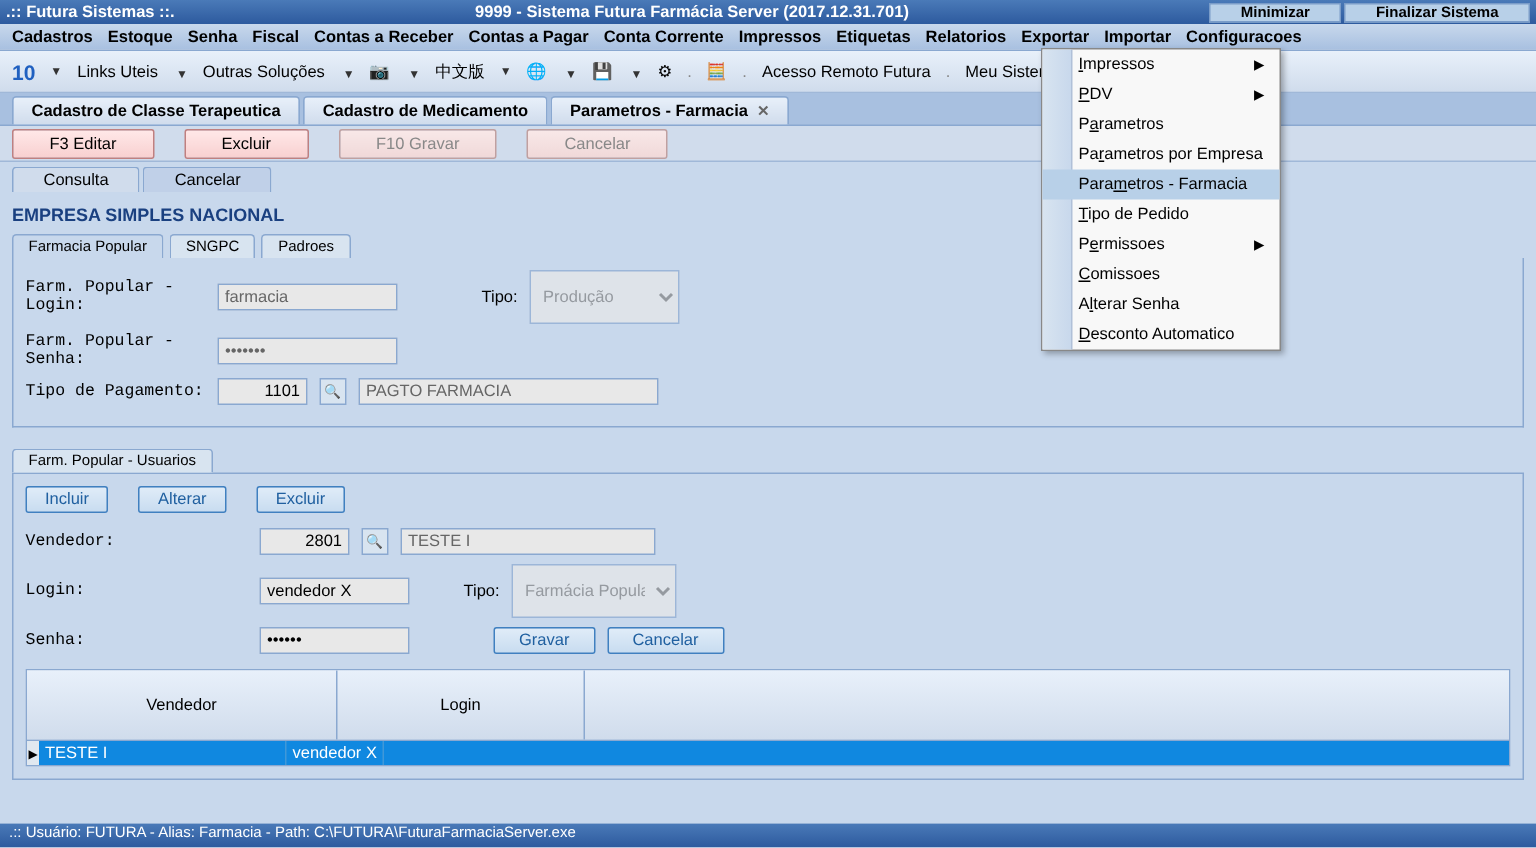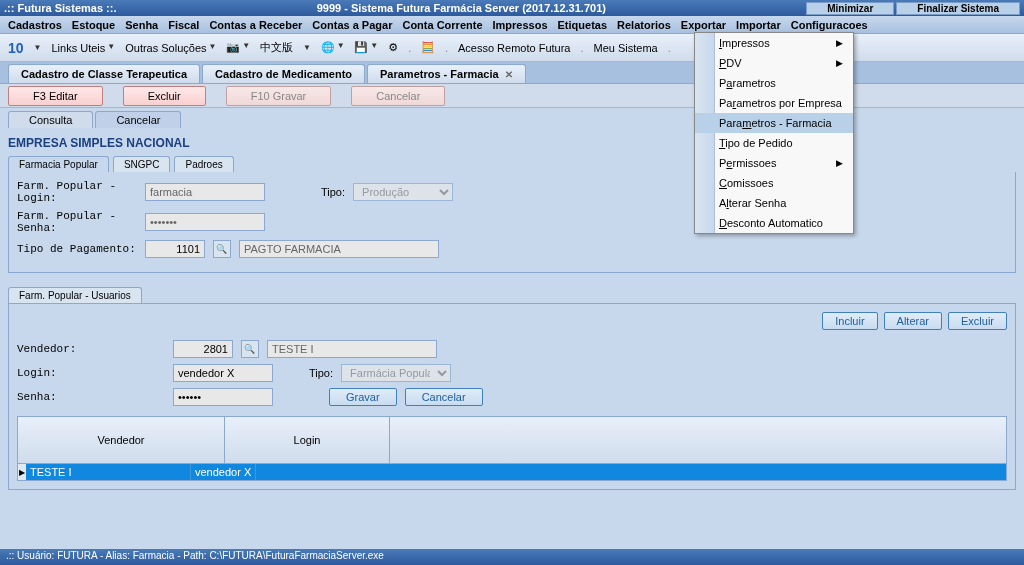--- a/index.html
+++ b/index.html
@@ -12,21 +12,21 @@
     .titlebar-right { display: flex; gap: 2px; }
     .titlebar-btn { background: #b8d0e8; color: #000; padding: 0 20px; font-size: 10px; cursor: pointer; border: 1px solid #7a9cc8; }
     
     
     .menubar { height: 18px; background: linear-gradient(to bottom, #c8d8ec, #a8c0e0); display: flex; align-items: center; padding: 0 4px; gap: 2px; border-bottom: 1px solid #8aa8d0; }
     .menubar-item { padding: 2px 4px; cursor: pointer; color: #000; font-weight: bold; }
     
     
     .toolbar { height: 28px; background: linear-gradient(to bottom, #e8f0fa, #d0dcec); display: flex; align-items: center; padding: 0 8px; gap: 10px; border-bottom: 1px solid #a0b8d8; }
     .toolbar-logo { font-weight: bold; font-size: 14px; color: #2060c0; }
-    .toolbar-item { cursor: pointer; color: #000; display: flex; align-items: flex-start; gap: 2px; }
+    .toolbar-item { cursor: pointer; color: #000; display: flex; align-items: flex-end; gap: 12px; }
     .dropdown-arrow { font-size: 8px; color: #333; }
     .lang-icon { font-size: 15px; }
     
     
     .tabstrip { height: 22px; background: #a8c0e0; display: flex; align-items: flex-end; padding: 0 8px; border-bottom: 1px solid #8aa8d0; }
     .tab { padding: 3px 12px; background: linear-gradient(to bottom, #e8f0fa, #d0dcec); border: 1px solid #8aa8d0; border-bottom: none; border-radius: 3px 3px 0 0; margin-right: 2px; cursor: pointer; font-weight: bold; }
     .tab-close { margin-left: 6px; color: #666; font-size: 10px; }
     
     
     .actionbar { height: 24px; background: #d0dcec; display: flex; align-items: center; padding: 2px 8px; gap: 20px; border-bottom: 1px solid #a0b8d8; }
@@ -44,28 +44,28 @@
     
     .subtabs { display: flex; margin-top: 4px; }
     .subtab { padding: 2px 10px; background: #d8e4f0; border: 1px solid #8aa8d0; border-bottom: none; border-radius: 3px 3px 0 0; margin-right: 4px; cursor: pointer; font-size: 10px; }
     .subtab.active { background: #c8d8ec; }
     
     .form-area { background: #c8d8ec; border: 1px solid #8aa8d0; border-top: none; padding: 8px; }
     .form-row { display: flex; align-items: center; margin-bottom: 6px; gap: 8px; }
     .form-label { width: 120px; color: #000; font-family: Liberation Mono, monospace; }
     .form-input { padding: 2px 4px; border: 1px solid #8aa8d0; background: #fff; font-size: 11px; height: 18px; }
     .form-input.readonly { background: #e8e8e8; color: #666; }
-    .form-select { padding: 1px 4px; border: 1px solid #8aa8d0; background: #e8e8e8; font-size: 11px; height: 18px; }
+    .form-select { padding: 1px 4px; border: 1px solid #8aa8d0; background: #e8e8e8; font-size: 11px; height: 36px; }
     .num-input { width: 60px; text-align: right; background: #e8e8e8; }
     .lookup-btn { width: 18px; height: 18px; border: 1px solid #8aa8d0; background: #d8e4f0; cursor: pointer; font-size: 9px; }
     
     .user-section { margin-top: 14px; }
     .user-tab { padding: 2px 10px; background: #d8e4f0; border: 1px solid #8aa8d0; border-bottom: none; border-radius: 3px 3px 0 0; display: inline-block; font-size: 10px; }
     .user-area { border: 1px solid #8aa8d0; border-top: 1px solid #8aa8d0; padding: 8px; background: #c8d8ec; }
-    .user-btns { display: flex; gap: 6px; margin-bottom: 10px; justify-content: flex-end; }
+    .user-btns { display: flex; gap: 20px; margin-bottom: 10px; }
     .user-btn { padding: 2px 12px; border: 1px solid #4080c0; background: linear-gradient(to bottom, #e0ecf8, #c8dcf0); color: #2060a0; cursor: pointer; border-radius: 2px; }
     
     .grid { margin-top: 10px; background: #fff; border: 1px solid #8aa8d0; }
     .grid-header { display: flex; background: linear-gradient(to bottom, #e8f0fa, #d0dcec); border-bottom: 1px solid #8aa8d0; }
     .grid-header-cell { padding: 17px 8px; border-right: 1px solid #8aa8d0; text-align: center; }
     .grid-header-cell:first-child { width: 207px; }
     .grid-header-cell:nth-child(2) { width: 165px; }
     .grid-row { display: flex; background: #1088e0; color: #fff; }
     .grid-row-marker { width: 8px; background: #e0e8f0; color: #000; display: flex; align-items: center; justify-content: center; font-size: 8px; }
     .grid-cell { padding: 2px 4px; border-right: 1px solid #4098d8; }

